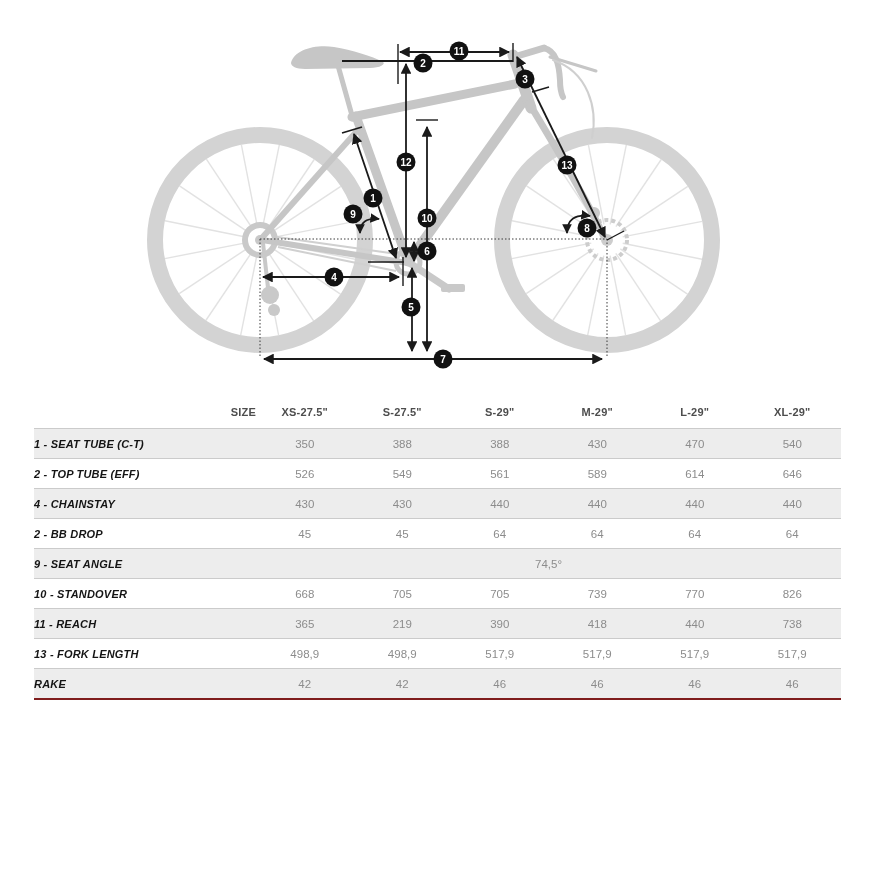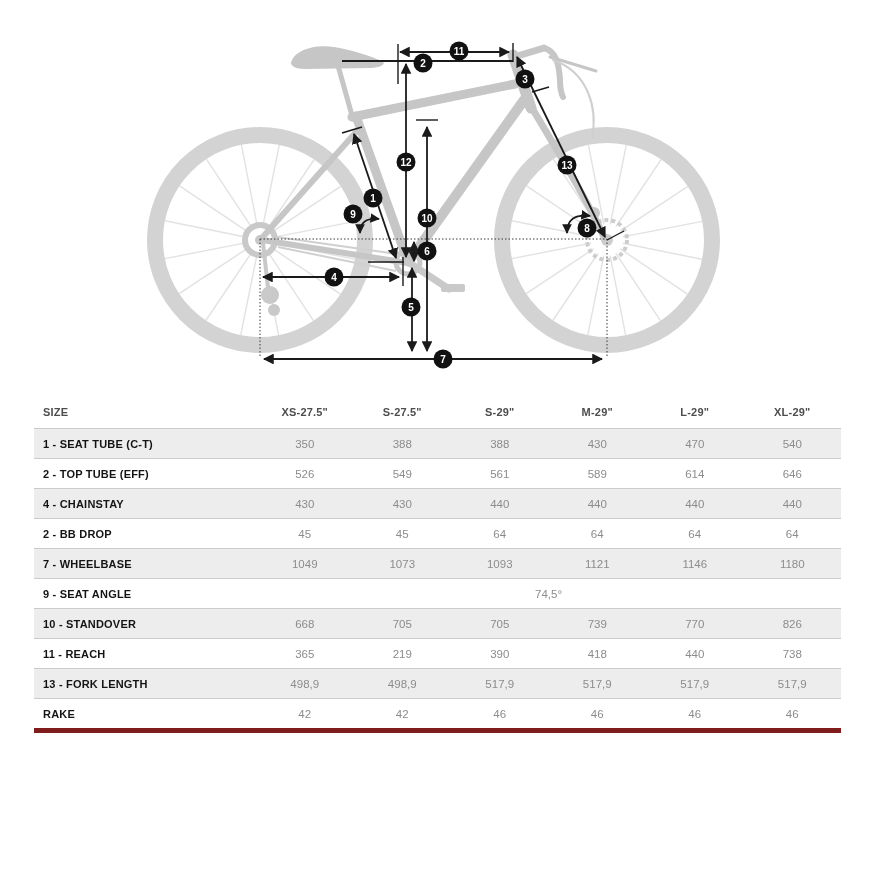--- a/index.html
+++ b/index.html
@@ -8,27 +8,27 @@
   .diagram{width:873px;height:392px;position:relative;}
   .diagram svg{display:block;}
   svg text.badge-num{font-family:"Liberation Sans",sans-serif;font-weight:bold;
        fill:#ffffff;font-size:10px;text-anchor:middle;}
   
   table.geo{border-collapse:collapse;table-layout:fixed;width:807px;
        margin:4px 0 0 34px;}
   table.geo col.c-lbl{width:222px;}
   table.geo thead th{height:32px;font-size:11px;font-weight:700;color:#4d4d4d;
        text-align:center;vertical-align:middle;letter-spacing:.2px;padding:0;}
-  table.geo thead th.h-lbl{text-align:left;padding-left:9px;}
+  table.geo thead th.h-lbl{text-align:right;padding-left:9px;}
   table.geo tbody td{height:29px;border-top:1px solid #cbcbcb;font-size:11.5px;
        color:#8c8c8c;text-align:center;vertical-align:middle;padding:0;}
   table.geo tbody tr:nth-child(odd) td{background:#ededed;}
-  table.geo tbody tr:last-child td{border-bottom:5px solid #7f1d1d;}
+  table.geo tbody tr:last-child td{border-bottom:2px solid #7f1d1d;}
   table.geo td.lbl{font-size:11px;font-weight:700;color:#141414;text-align:left;
-       padding-left:9px;letter-spacing:.2px;}
+       letter-spacing:.2px;font-style:italic;}
 </style>
 </head>
 <body>
 
 <div class="diagram">
 <svg width="873" height="392" viewBox="0 0 873 392" xmlns="http://www.w3.org/2000/svg">
   <defs>
     <marker id="ah" viewBox="0 0 10 10" refX="9" refY="5" markerWidth="6" markerHeight="6" orient="auto-start-reverse">
       <path d="M0,0 L10,5 L0,10 z" fill="#1a1a1a"></path>
     </marker>
@@ -261,29 +261,20 @@
     <tr>
       <td class="lbl">2 - BB DROP</td>
       <td>45</td>
       <td>45</td>
       <td>64</td>
       <td>64</td>
       <td>64</td>
       <td>64</td>
     </tr>
     <tr>
-      <td class="lbl">7 - WHEELBASE</td>
-      <td>1049</td>
-      <td>1073</td>
-      <td>1093</td>
-      <td>1121</td>
-      <td>1146</td>
-      <td>1180</td>
-    </tr>
-    <tr>
       <td class="lbl">9 - SEAT ANGLE</td>
       <td colspan="6">74,5°</td>
     </tr>
     <tr>
       <td class="lbl">10 - STANDOVER</td>
       <td>668</td>
       <td>705</td>
       <td>705</td>
       <td>739</td>
       <td>770</td>

